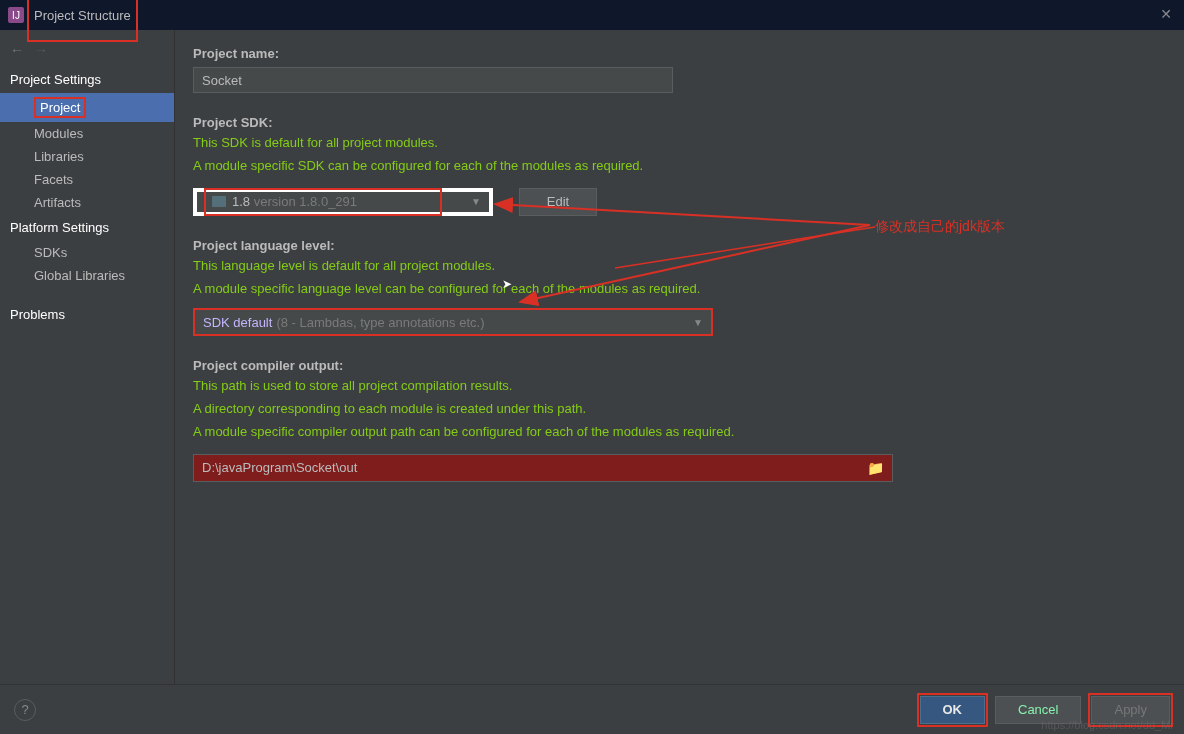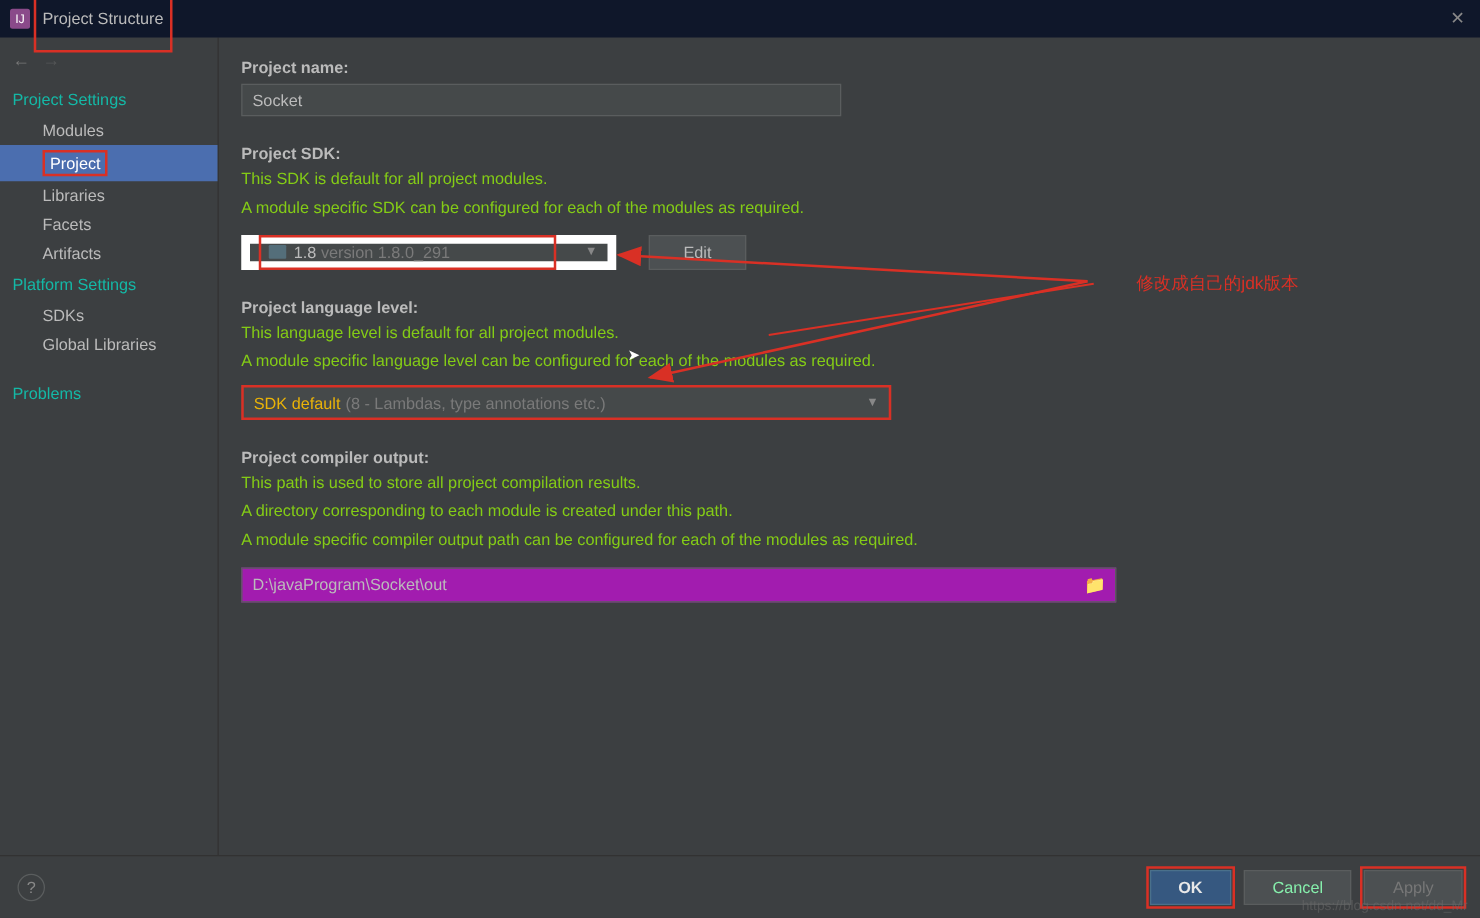--- a/index.html
+++ b/index.html
@@ -9,51 +9,51 @@
 .titlebar-icon { width: 16px; height: 16px; background: #8a4a8a; border-radius: 2px; display:flex; align-items:center; justify-content:center; font-size:10px; color:#fff; margin-right:6px; }
 .titlebar-title-box { border: 2px solid #d93025; padding: 16px 5px; margin-left: -3px; }
 .titlebar-title { color: #bbbbbb; font-size: 13px; }
 .close-x { position: absolute; right: 12px; top: 6px; color: #888; cursor: pointer; font-size: 14px; }
 
 .body-row { display: flex; flex: 1; min-height: 0; }
 
 .sidebar { width: 175px; background: #3c3f41; border-right: 1px solid #323232; padding-top: 6px; }
 .nav-arrows { padding: 4px 10px 10px 10px; display:flex; gap:10px; color:#777; }
 .nav-arrows span { font-size: 14px; }
-.section-header { padding: 6px 10px; color: #14b8a6; font-size: 13px; }
+.section-header { padding: 6px 10px; color: #ffffff; font-size: 13px; }
 .sidebar-item { padding: 4px 10px 4px 34px; color: #bbbbbb; font-size: 13px; cursor: pointer; }
 .sidebar-item.selected { background: #4b6eaf; color: #fff; }
 .sidebar-item.selected .redbox { border: 2px solid #d93025; padding: 1px 4px; display:inline-block; }
 
 .content { flex: 1; padding: 12px 24px 12px 18px; overflow: hidden; position: relative; }
 .field-label { font-size: 13px; color: #bbbbbb; font-weight: bold; margin-top: 4px; }
 .help-text { font-size: 13px; color: #84cc16; margin-top: 4px; line-height: 1.45; }
 .text-input { width: 480px; height: 26px; background: #45494a; border: 1px solid #5a5d5e; color: #bbbbbb; padding: 3px 8px; margin-top: 6px; font-size: 13px; }
 .dropdown-row { display:flex; align-items:center; gap: 20px; margin-top: 12px; }
-.dropdown { height: 28px; background: #45494a; border: 7px solid #ffffff; display:flex; align-items:center; padding: 0 8px; position:relative; font-size:13px; color:#bbbbbb; cursor:pointer; }
+.dropdown { height: 28px; background: #45494a; border: 4px solid #ffffff; display:flex; align-items:center; padding: 0 8px; position:relative; font-size:13px; color:#bbbbbb; cursor:pointer; }
 .sdk-dropdown { width: 300px; }
 .lang-dropdown { width: 520px; margin-top: 10px; }
 .dropdown-caret { position:absolute; right:8px; color:#888; font-size:10px; }
 .redbox-outline { border: 2px solid #d93025; }
 .sdk-redbox { width: 238px; height: 28px; margin: -1px; }
 .folder-icon { width: 14px; height: 11px; background:#546e7a; display:inline-block; margin-right:6px; border-radius:1px; }
 .sdk-ver-main { color:#bbbbbb; }
 .sdk-ver-sub { color:#7a7a7a; }
 .edit-btn { width: 78px; height: 28px; background:#4c5052; border:1px solid #5a5d5e; color:#bbbbbb; font-size:13px; display:flex; align-items:center; justify-content:center; cursor:pointer; margin-left: 6px; }
-.lang-level-main { color:#eab308; }
+.lang-level-main { color:#c4b5fd; }
 .lang-level-sub { color:#7a7a7a; margin-left:4px; }
 
 .output-input-wrap { position:relative; width: 700px; margin-top:12px; }
-.output-input { width: 100%; height: 28px; background:#a21caf; border:1px solid #5a5d5e; color:#bbbbbb; padding: 3px 32px 3px 8px; font-size:13px; }
+.output-input { width: 100%; height: 28px; background:#7f1d1d; border:1px solid #5a5d5e; color:#bbbbbb; padding: 3px 32px 3px 8px; font-size:13px; }
 .browse-icon { position:absolute; right:8px; top:6px; color:#7a7a7a; font-size:14px; cursor:pointer; }
 
 .section-gap { height: 18px; }
 
 .arrow-svg { position:absolute; pointer-events:none; top:0; left:0; }
-.annotation-text { position:absolute; color:#d93025; font-size:14px; left:734px; top:188px; }
+.annotation-text { position:absolute; color:#d93025; font-size:14px; left:700px; top:188px; }
 .cursor-arrow { position:absolute; left:327px; top:247px; font-size:12px; color:#fff; }
 
 .footer { height: 50px; border-top:1px solid #323232; display:flex; align-items:center; padding: 0 14px; background:#3c3f41; }
 .help-icon { width:22px; height:22px; border:1px solid #5a5d5e; border-radius:50%; display:flex; align-items:center; justify-content:center; color:#888; font-size:13px; cursor:pointer; }
 .footer-spacer { flex:1; }
 .footer-btn { height:28px; padding:0 22px; background:#4c5052; border:1px solid #5a5d5e; color:#86efac; font-size:13px; display:flex; align-items:center; justify-content:center; cursor:pointer; margin-left:10px; }
 .ok-btn { background:#365880; border-color:#4a708b; color:#e8e8e8; font-weight:bold; }
 .apply-btn { color:#777; }
 .red-outline { outline:2px solid #d93025; outline-offset:1px; }
 .watermark { position:absolute; right:10px; bottom:3px; color:#6a6a6a; font-size:11px; opacity:0.55; pointer-events:none; }
@@ -69,22 +69,22 @@
   <span class="close-x">✕</span>
 </div>
 
 <div class="body-row">
   <div class="sidebar">
     <div class="nav-arrows">
       <span>←</span>
       <span style="opacity:.4">→</span>
     </div>
     <div class="section-header">Project Settings</div>
+    <div class="sidebar-item selected"><span class="redbox">Project</span></div>
     <div class="sidebar-item">Modules</div>
-    <div class="sidebar-item selected"><span class="redbox">Project</span></div>
     <div class="sidebar-item">Libraries</div>
     <div class="sidebar-item">Facets</div>
     <div class="sidebar-item">Artifacts</div>
     <div class="section-header">Platform Settings</div>
     <div class="sidebar-item">SDKs</div>
     <div class="sidebar-item">Global Libraries</div>
     <div style="height:14px"></div>
     <div class="section-header" style="">Problems</div>
   </div>
 

